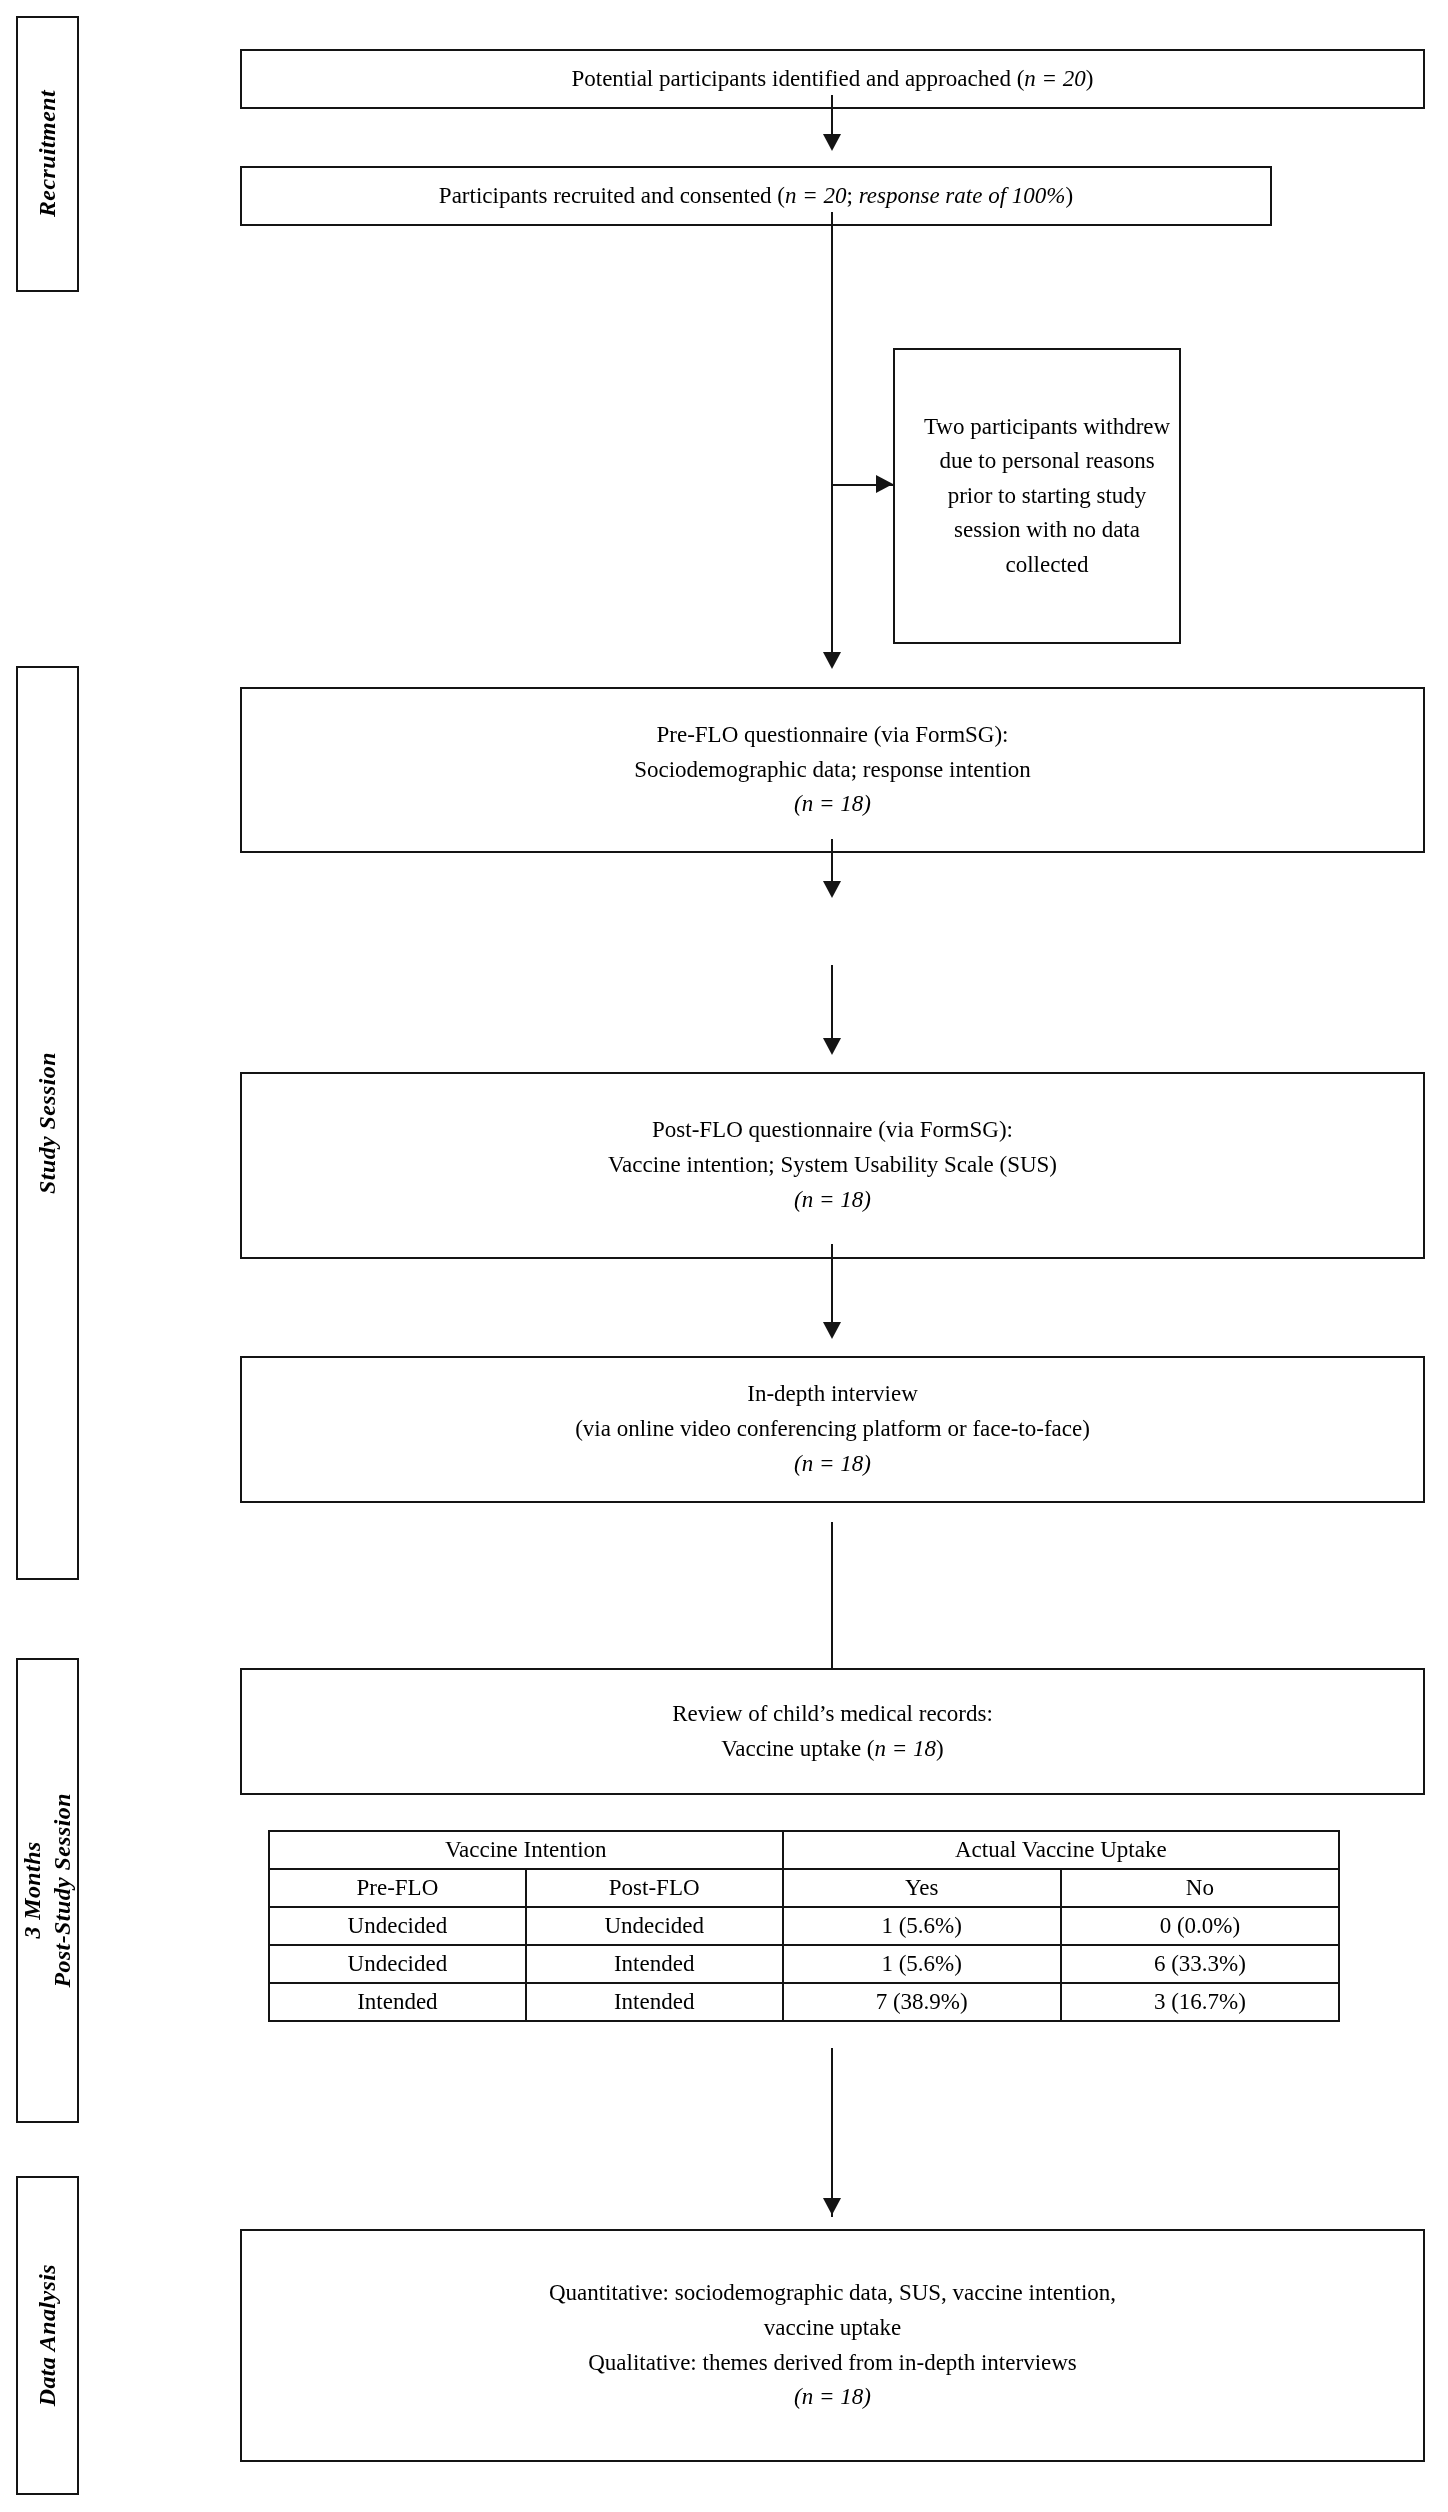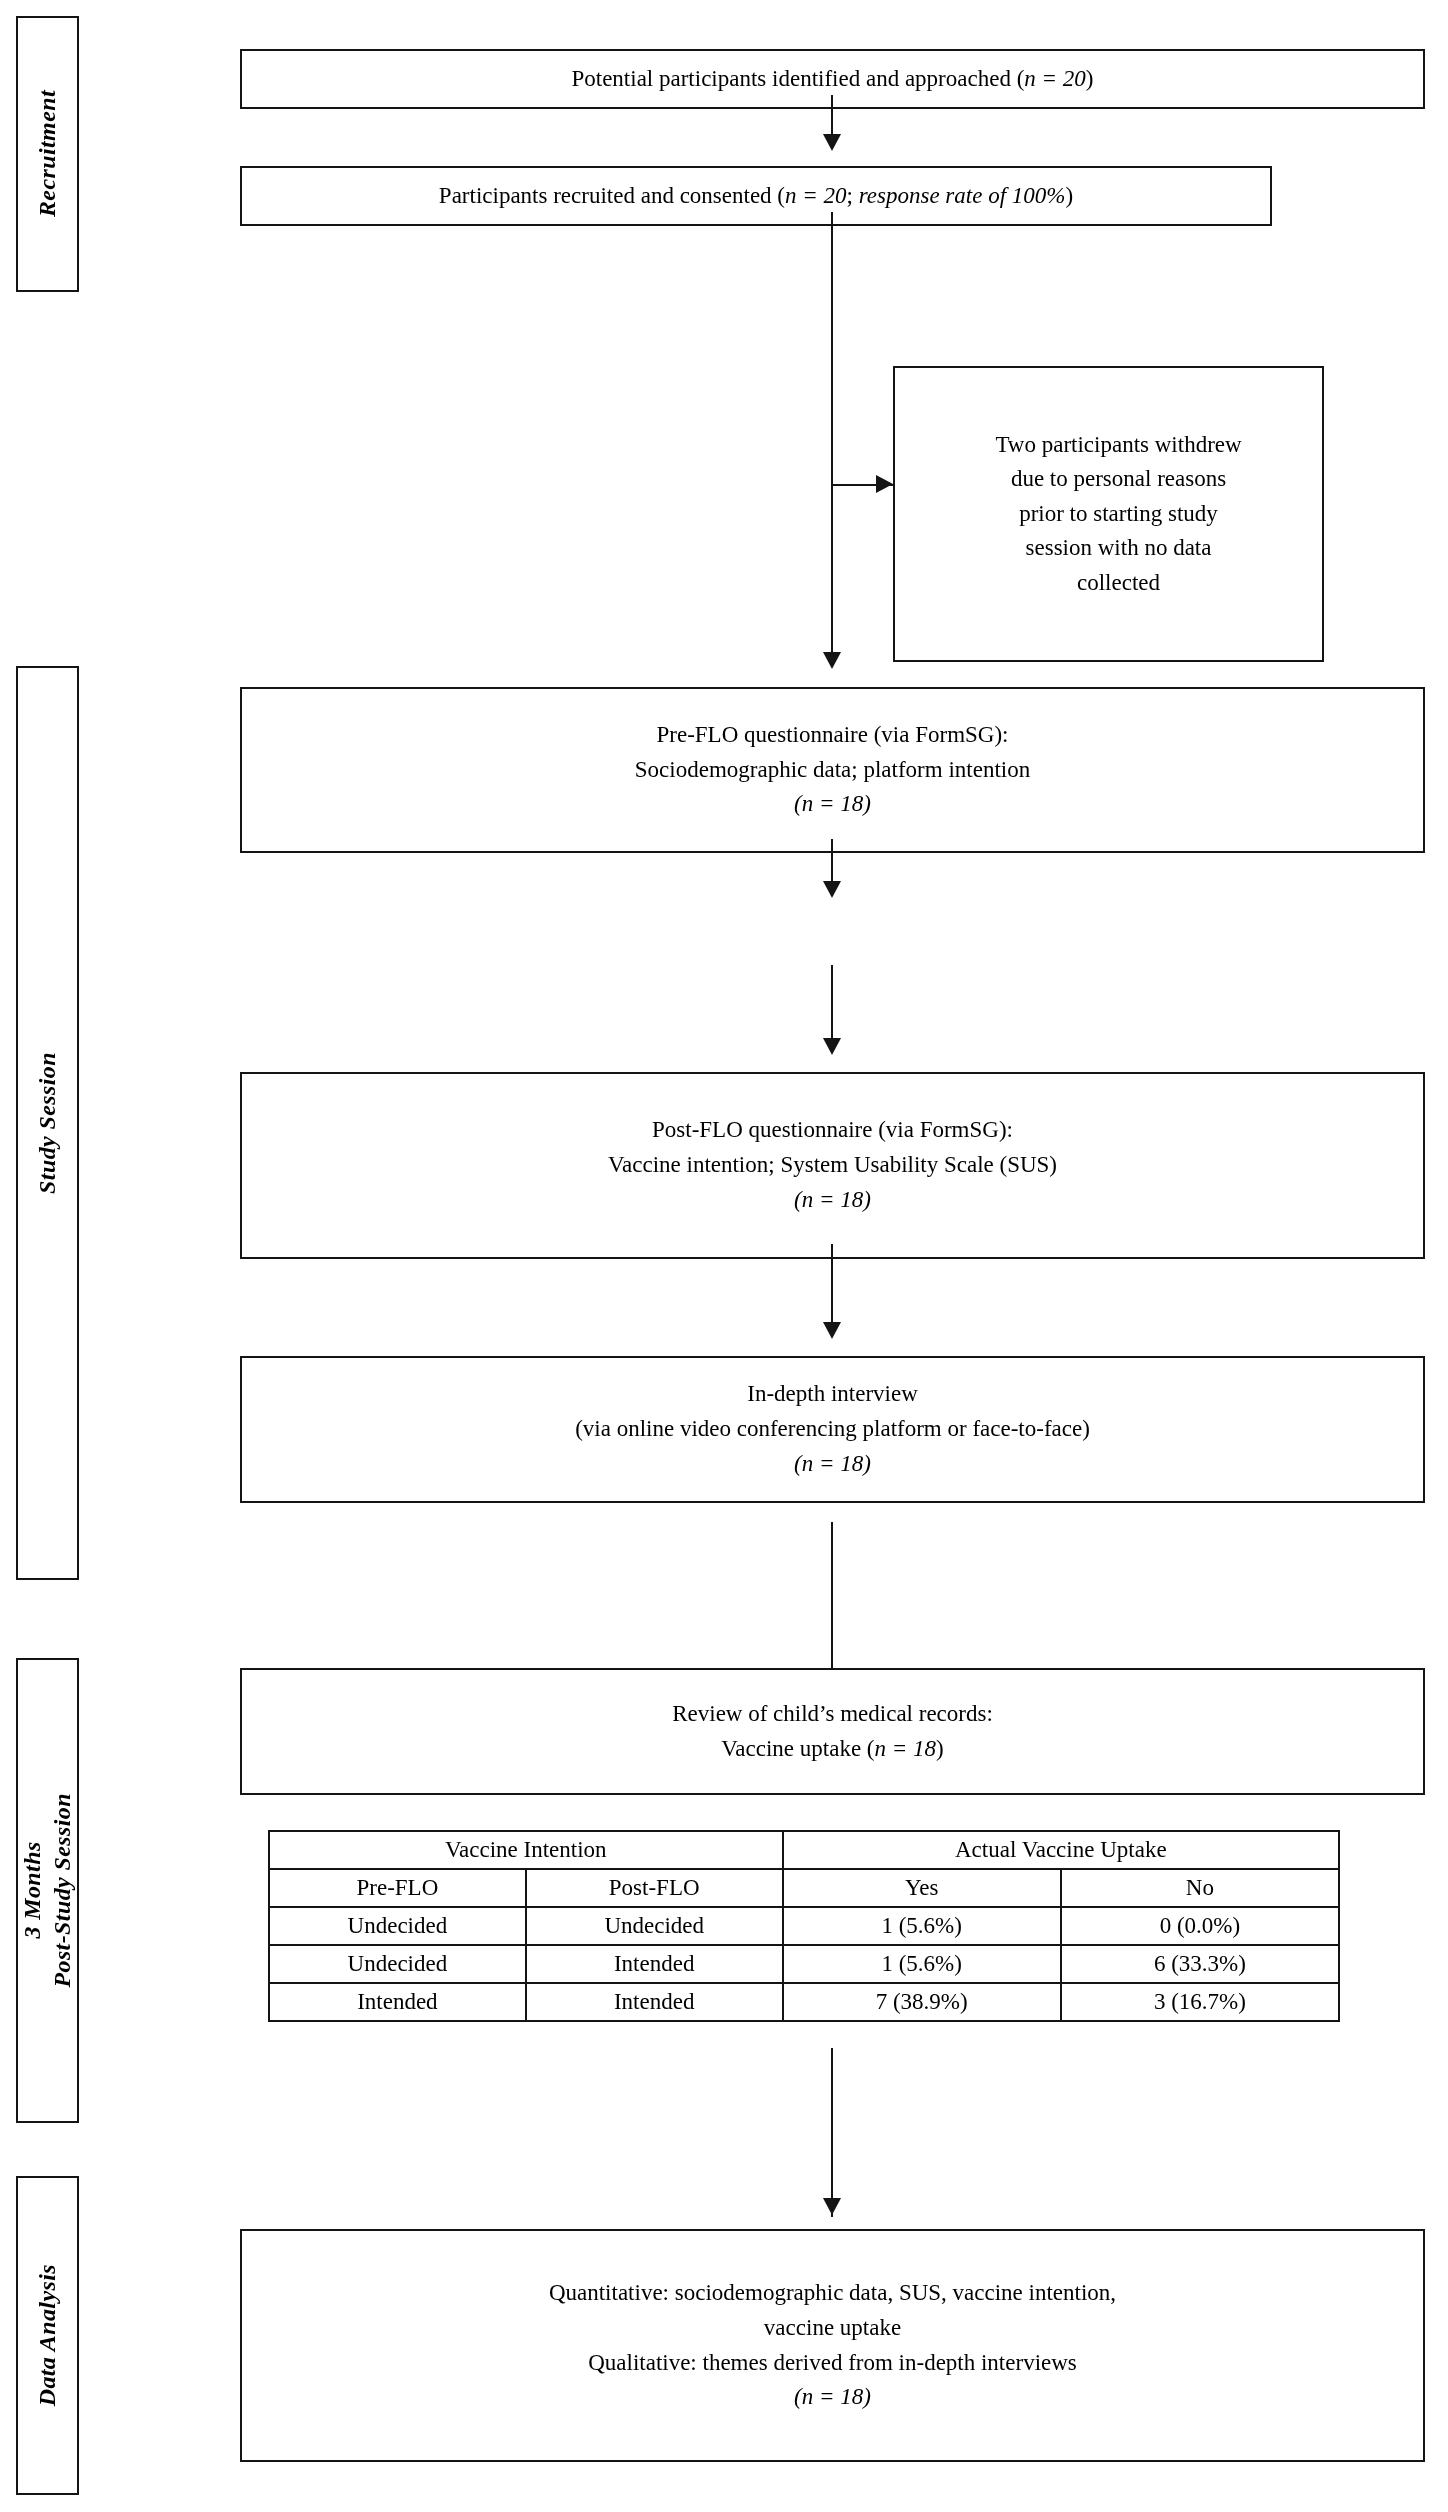--- a/index.html
+++ b/index.html
@@ -135,31 +135,31 @@
   <div class="node" style="left:240px; top:152px; width:1032px; height:60px;">
     <span class="line">Participants recruited and consented (<em class="n">n</em><em class="n"> = 20</em>; <em class="n">response rate of 100%</em>)</span>
   </div>
 
   <div class="vline" style="left:831px; top:212px; width:2.1px; height:451px;"></div>
   <div class="arrow-down" style="left:823px; top:652px;"></div>
 
   <div class="hline" style="left:831px; top:484px; width:63px; height:2.1px;"></div>
   <div class="arrow-right" style="left:876px; top:475px;"></div>
 
-  <div class="node" style="left:893px; top:352px; width:431px; height:296px; line-height:1.5;padding-left:30px;">
+  <div class="node" style="left:893px; top:334px; width:288px; height:296px; line-height:1.5;padding-left:30px;">
     <span class="line">Two participants withdrew</span>
     <span class="line">due to personal reasons</span>
     <span class="line">prior to starting study</span>
     <span class="line">session with no data</span>
     <span class="line">collected</span>
   </div>
 
   <div class="node" style="left:240px; top:673px; width:1185px; height:166px;">
     <span class="line">Pre-FLO questionnaire (via FormSG):</span>
-    <span class="line">Sociodemographic data; platform intention</span>
+    <span class="line">Sociodemographic data; response intention</span>
     <span class="line" style="font-style:italic;">(<em class="n">n</em><em class="n"> = 18</em>)</span>
   </div>
 
   <div class="vline" style="left:831px; top:839px; width:2.1px; height:46px;"></div>
   <div class="arrow-down" style="left:823px; top:881px;"></div>
 
 
   <div class="vline" style="left:831px; top:965px; width:2.1px; height:78px;"></div>
   <div class="arrow-down" style="left:823px; top:1038px;"></div>
 

